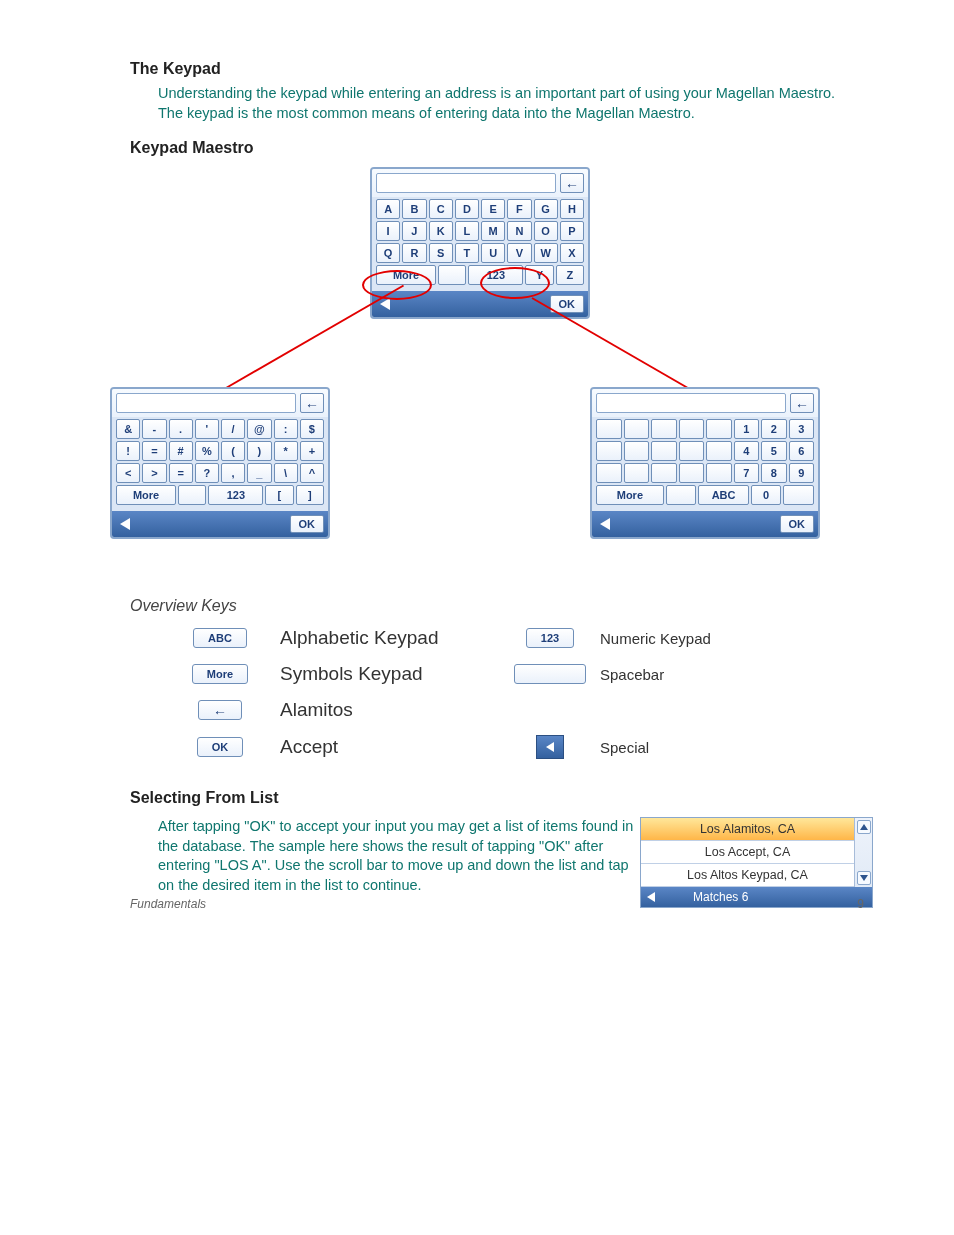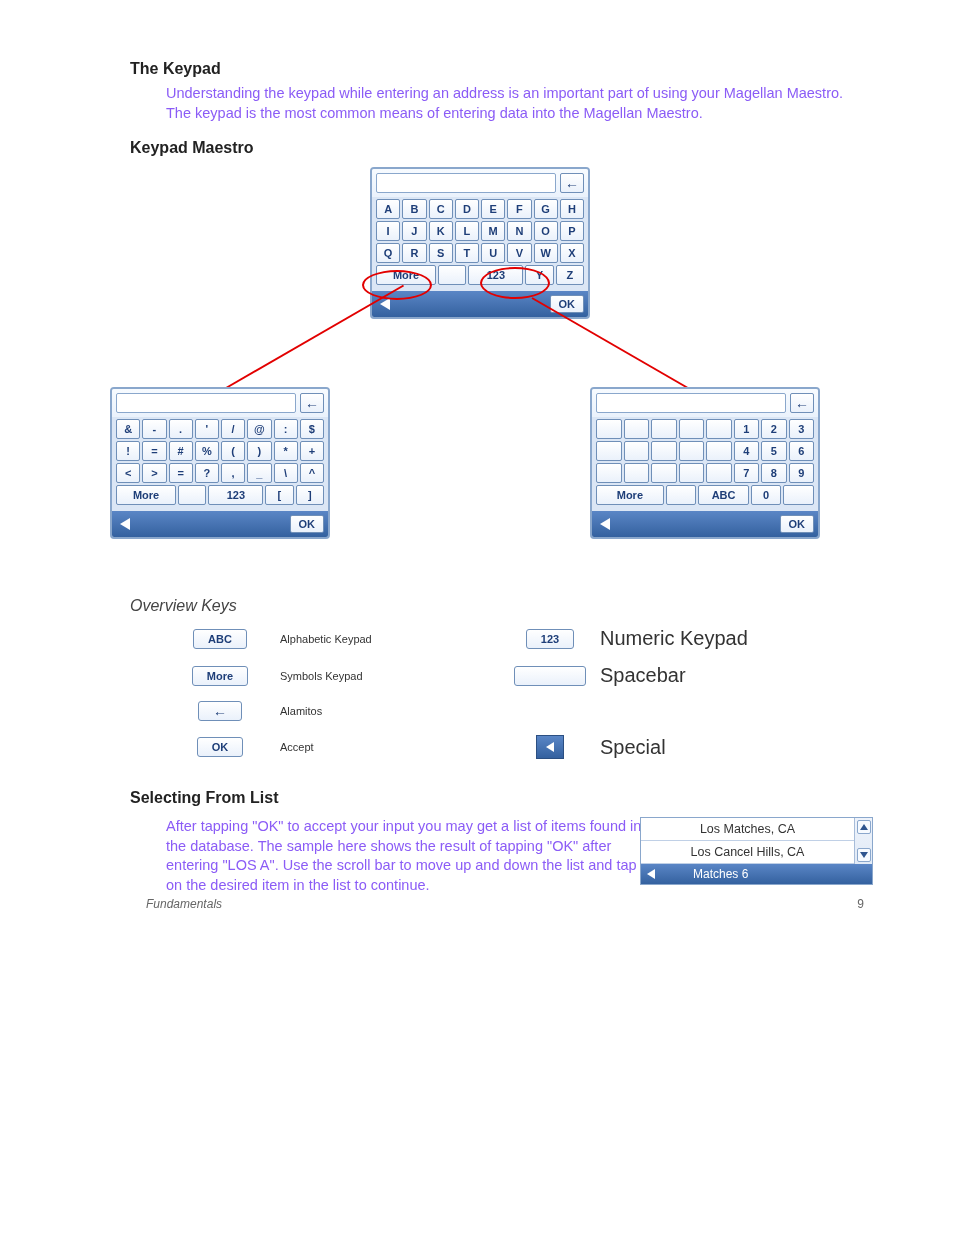--- a/index.html
+++ b/index.html
@@ -27,22 +27,22 @@
   .h2-italic {
     font-size: 16px;
     font-style: italic;
     font-weight: normal;
     margin: 30px 0 12px 0;
     color: #444;
   }
   p.body {
     font-size: 14.5px;
     line-height: 1.35;
-    margin: 0 0 10px 36px;
-    color: #8b5cf6;
+    margin: 0 0 10px 28px;
+    color: #0f766e;
   }
 
   
   .kpad {
     display: inline-block;
     border: 2px solid #8aa7cc;
     border-radius: 4px;
     overflow: hidden;
     background: #dbe6f5;
     font-family: Verdana, Arial, sans-serif;
@@ -106,23 +106,23 @@
     position: absolute;
     height: 2px;
     background: #e20000;
     transform-origin: left center;
   }
 
   
   .legend { margin-left: 30px; }
   .legend-row { display: flex; align-items: center; margin-bottom: 14px; }
   .legend-row .icon { width: 120px; display:flex; justify-content:center; }
-  .legend-row .label { width: 220px; font-size: 11px; }
+  .legend-row .label { width: 220px; font-size: 19px; }
   .legend-row .icon2 { width: 100px; display:flex; justify-content:center; }
-  .legend-row .label2 { font-size: 20px; }
+  .legend-row .label2 { font-size: 15px; }
 
   .minibtn {
     display:inline-flex;align-items:center;justify-content:center;
     height:20px; padding:0 14px;
     background: linear-gradient(#ffffff,#eaf1fb);
     border: 1px solid #6f8fb8;
     border-radius: 3px;
     font-size: 11px; font-weight:bold; color:#1e3e78;
   }
   .minibtn.wide { width: 72px; padding:0; }
@@ -196,21 +196,21 @@
     width: 0; height: 0;
     border-top: 5px solid transparent;
     border-bottom: 5px solid transparent;
     border-right: 8px solid #fff;
     margin-right: 38px;
   }
 
   .pagefooter {
     position: absolute;
     bottom: 34px;
-    left: 146px;
+    left: 130px;
     right: 90px;
     display:flex;justify-content:space-between;
     font-size: 12px;
     color: #666;
   }
   .pagefooter .sec { font-style: italic; }
 </style>
 </head>
 <body>
 
@@ -420,22 +420,23 @@
 </div>
 
 <h2 class="h2-sub" style="margin-top:30px;">Selecting From List</h2>
 
 <div style="position:relative;">
   <p class="body" style="width:480px;">After tapping "OK" to accept your input you may get a list of items found in the database.  The sample here shows the result of tapping "OK" after entering "LOS A".  Use the scroll bar to move up and down the list and tap on the desired item in the list to continue.</p>
 
   <div class="listpanel" style="left:510px; top:0;">
     <div class="listwrap">
       <div class="items" id="citylist">
-          <div class="item">Los Matches, CA</div>
-          <div class="item">Los Cancel Hills, CA</div>
+          <div class="item sel">Los Alamitos, CA</div>
+          <div class="item">Los Accept, CA</div>
+          <div class="item">Los Altos Keypad, CA</div>
         </div>
       <div class="scroll">
         <div class="sbtn up"></div>
         <div class="sbtn dn"></div>
       </div>
     </div>
     <div class="ftr">
       <div class="tri"></div>
       <span>Matches  6</span>
     </div>

